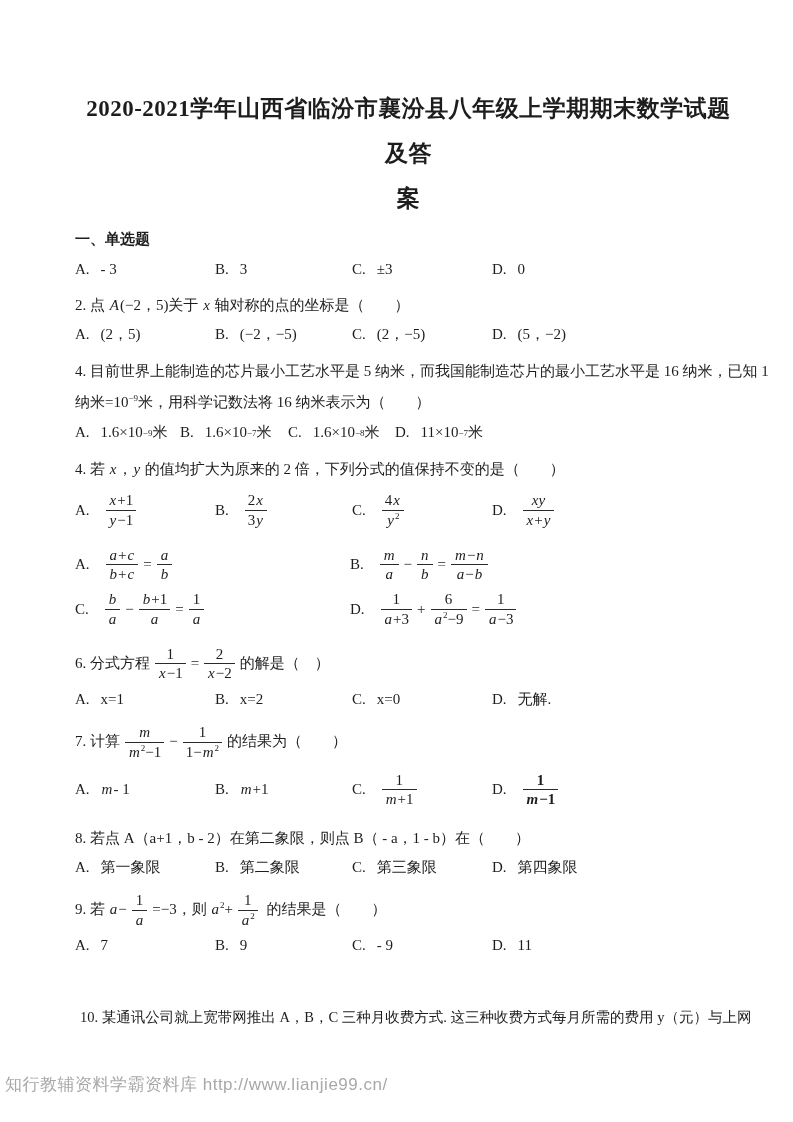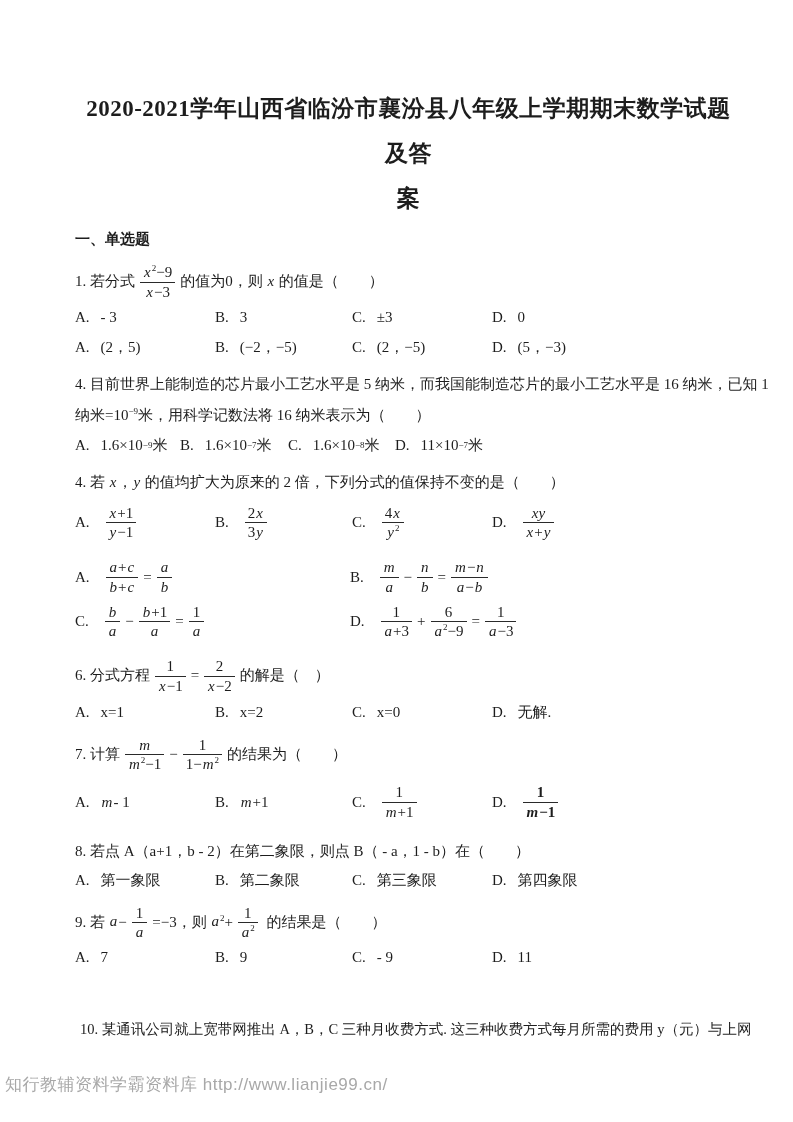--- a/index.html
+++ b/index.html
@@ -84,21 +84,20 @@
 <body>
 
 <div class="page">
   <div class="content">
 
     <h1 class="title"><span>2020-2021学年山西省临汾市襄汾县八年级上学期期末数学试题及答</span><br><span>案</span></h1>
 
     <div class="section">一、单选题</div>
 
     <div class="q q1">
-      <p class="stem"><span>1. 若分式</span><span class="frac"><span class="num"><span class="mi">x</span><sup>2</sup><span>−9</span></span><span class="den"><span class="mi">x</span><span>−3</span></span></span><span>的值为0，则 </span><span class="mi">x</span><span> 的值是（　　）</span></p>
       <div class="opts w4">
         <span class="opt">
             <span class="olabel">A.</span>
             <span class="ocontent">
               <span>- 3</span>
             </span>
           </span>
         <span class="opt">
             <span class="olabel">B.</span>
             <span class="ocontent">
@@ -114,20 +113,21 @@
         <span class="opt">
             <span class="olabel">D.</span>
             <span class="ocontent">
               <span>0</span>
             </span>
           </span>
       </div>
     </div>
 
     <div class="q q2">
+      <p class="stem"><span>2. 点 </span><span class="mi">A</span><span>(−2，5)关于 </span><span class="mi">x</span><span> 轴对称的点的坐标是（　　）</span></p>
       <div class="opts w4">
         <span class="opt">
             <span class="olabel">A.</span>
             <span class="ocontent">
               <span>(2，5)</span>
             </span>
           </span>
         <span class="opt">
             <span class="olabel">B.</span>
             <span class="ocontent">
@@ -136,21 +136,21 @@
           </span>
         <span class="opt">
             <span class="olabel">C.</span>
             <span class="ocontent">
               <span>(2，−5)</span>
             </span>
           </span>
         <span class="opt">
             <span class="olabel">D.</span>
             <span class="ocontent">
-              <span>(5，−3)</span>
+              <span>(5，−2)</span>
             </span>
           </span>
       </div>
     </div>
 
     <div class="q q3">
       <p class="stem"><span>4. 目前世界上能制造的芯片最小工艺水平是 5 纳米，而我国能制造芯片的最小工艺水平是 16 纳米，已知 1</span><br><span>纳米=10</span><sup>−9</sup><span>米，用科学记数法将 16 纳米表示为（　　）</span></p>
       <div class="opts w4t">
         <span class="opt">
             <span class="olabel">A.</span>

